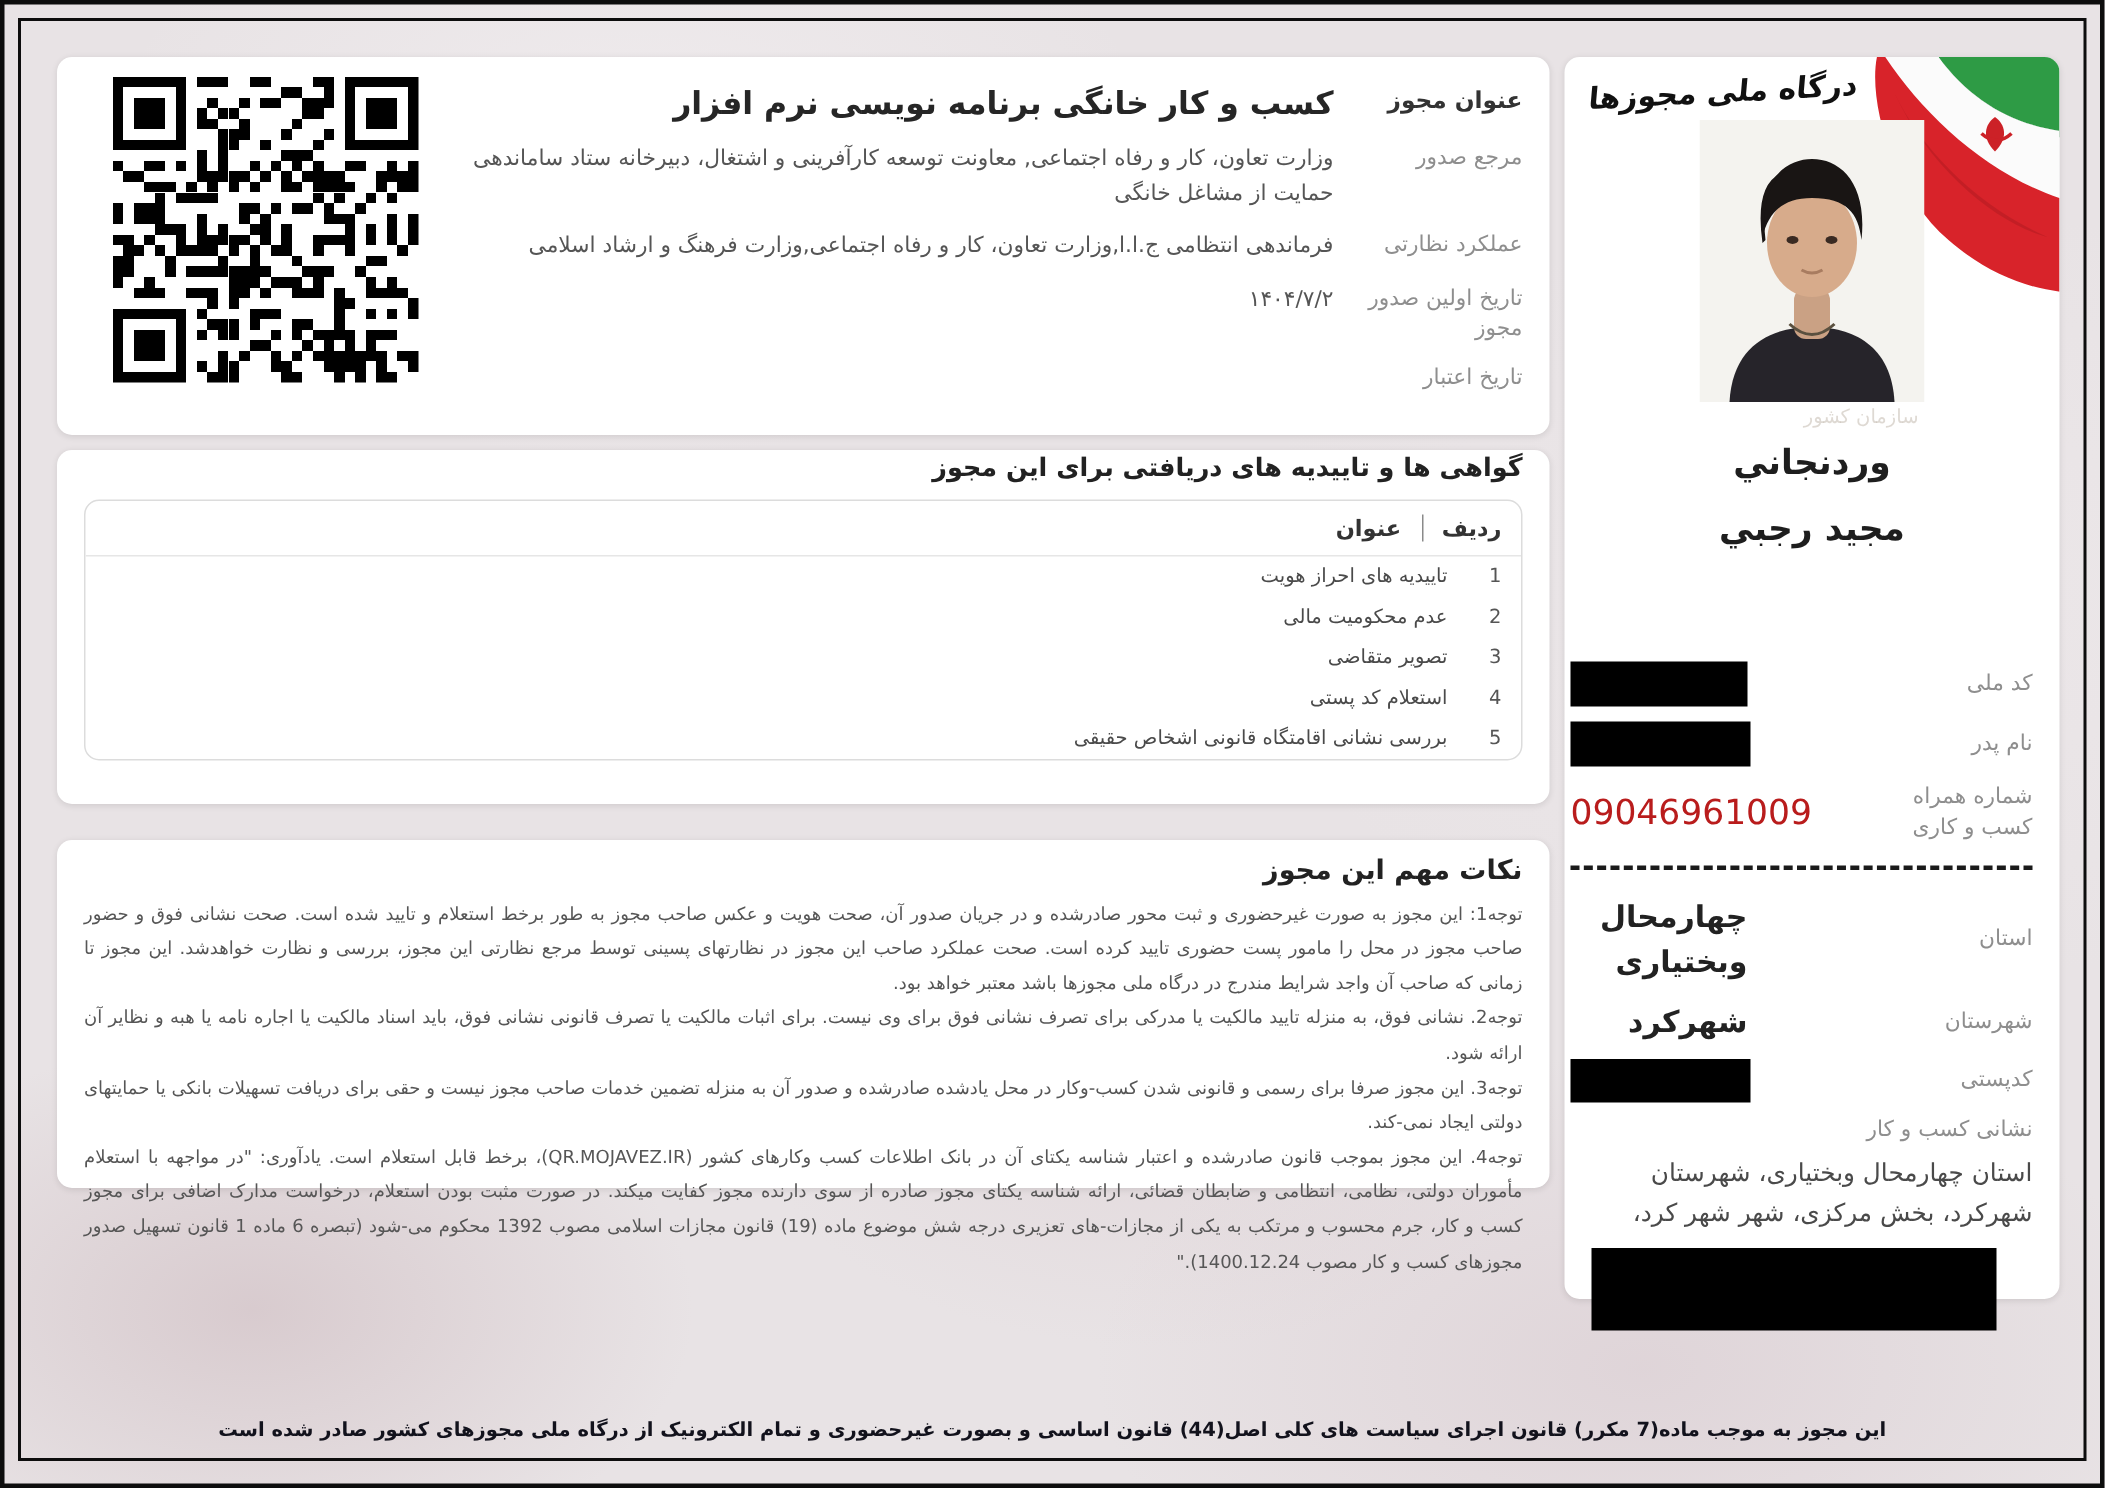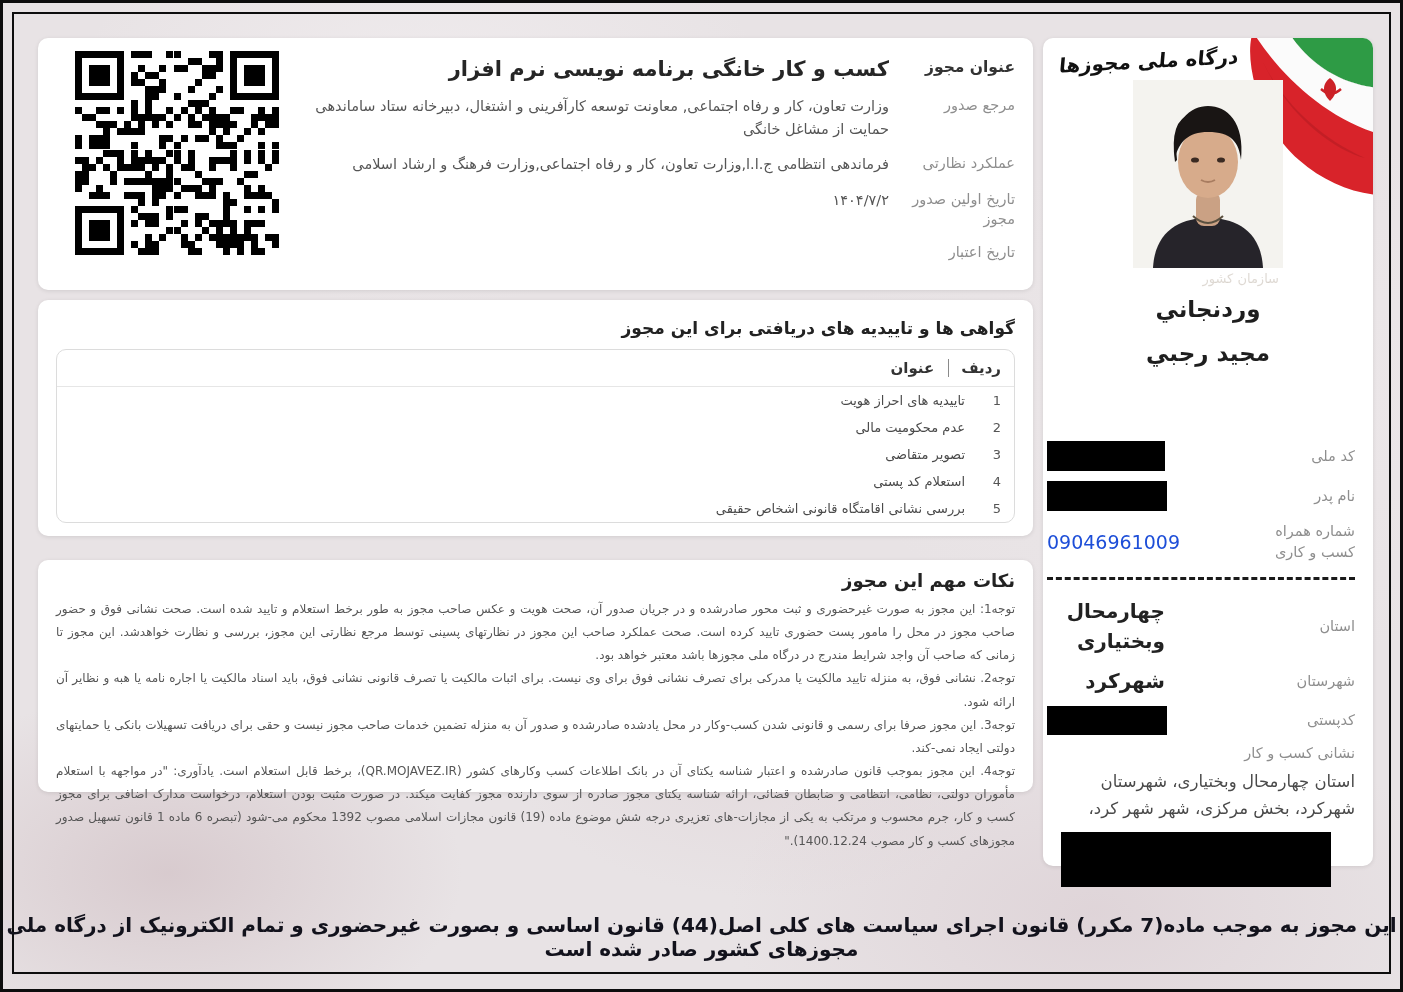--- a/index.html
+++ b/index.html
@@ -35,21 +35,21 @@
     flex:1; direction:rtl; display:grid;
     grid-template-columns:106px 1fr;
     column-gap:20px; row-gap:13px;
     align-content:start; padding-top:6px;
   }
   .lbl { color:#8e8e8e; font-size:14.5px; line-height:1.4; }
   .lbl-strong { color:#333; font-weight:bold; font-size:15.5px; }
   .lic-title { font-size:21px; font-weight:bold; color:#262626; line-height:1.2; }
   .lic-val { font-size:14.5px; color:#555; line-height:1.55; }
   
-  .card-certs { left:35px; top:297px; width:995px; height:236px; padding:18px 18px; direction:rtl; }
+  .card-certs { left:35px; top:297px; width:995px; height:236px; padding:2px 18px; direction:rtl; }
   .sec-title { font-size:17px; font-weight:bold; color:#222; text-align:right; }
   .cert-table { margin-top:11px; border:1px solid #dcdcdc; border-radius:10px; overflow:hidden; }
   .cert-head {
     display:flex; align-items:center; height:37px; padding:0 13px;
     border-bottom:1px solid #e6e6e6; font-weight:bold; font-size:15px; color:#333;
   }
   .cert-head .pipe { width:1px; height:18px; background:#8a8a8a; margin:0 12px 0 14px; }
   .cert-row { display:flex; align-items:center; height:27px; padding:0 13px; font-size:13px; color:#4a4a4a; }
   .cert-no { width:36px; color:#555; }
   
@@ -77,30 +77,30 @@
     margin:42px auto 0;
   }
   .holder-name { text-align:center; font-size:23px; font-weight:bold; color:#1e1e1e; line-height:1.9; margin-top:20px; }
   .h-fields { margin:66px 18px 0 4px; }
   .f-row { display:flex; justify-content:space-between; align-items:center; margin-bottom:10px; }
   .f-lbl { color:#8e8e8e; font-size:14.5px; line-height:1.45; }
   .redact { background:#000; }
   .box-id { width:118px; height:30px; }
   .box-father { width:120px; height:30px; }
   .box-postal { width:120px; height:29px; }
-  .f-phone { font-size:19px; color:#1d4ed8; direction:ltr; }
+  .f-phone { font-size:23px; color:#b91c1c; direction:ltr; }
   .dash-divider { border-top:3px dashed #1a1a1a; margin:14px 0 16px; }
   .f-val-strong { font-size:20px; font-weight:bold; color:#222; width:118px; text-align:right; line-height:1.5; }
   .addr-lbl { color:#8e8e8e; font-size:14.5px; text-align:right; margin:4px 0 8px; }
   .addr-text { font-size:16.5px; color:#4a4a4a; text-align:right; line-height:1.62; }
   .box-addr { width:270px; height:55px; margin:9px auto 0 14px; }
   
   .footer-line {
     position:absolute; left:0; right:0; bottom:28px;
-    text-align:center; font-size:20px; font-weight:bold; color:#12121c;
+    text-align:center; font-size:13px; font-weight:bold; color:#12121c;
     direction:rtl;
   }
 </style>
 </head>
 <body>
 
 <div class="inner-frame"></div>
 
 <div class="card card-license">
   <div class="qr-wrap">

